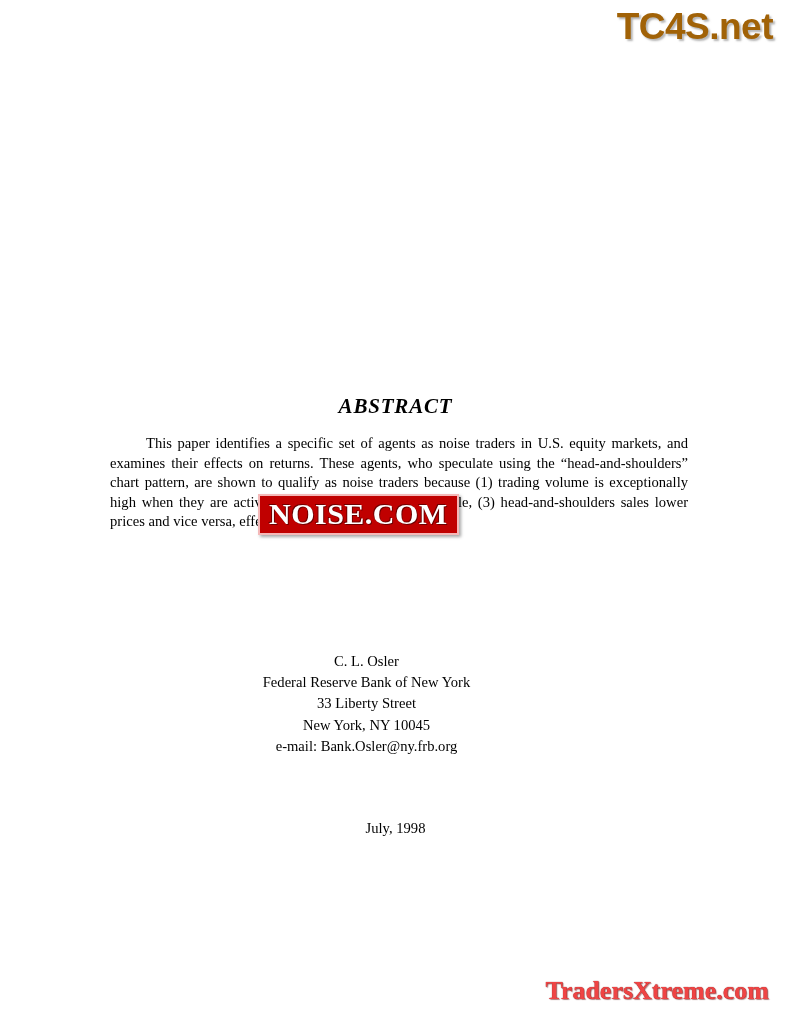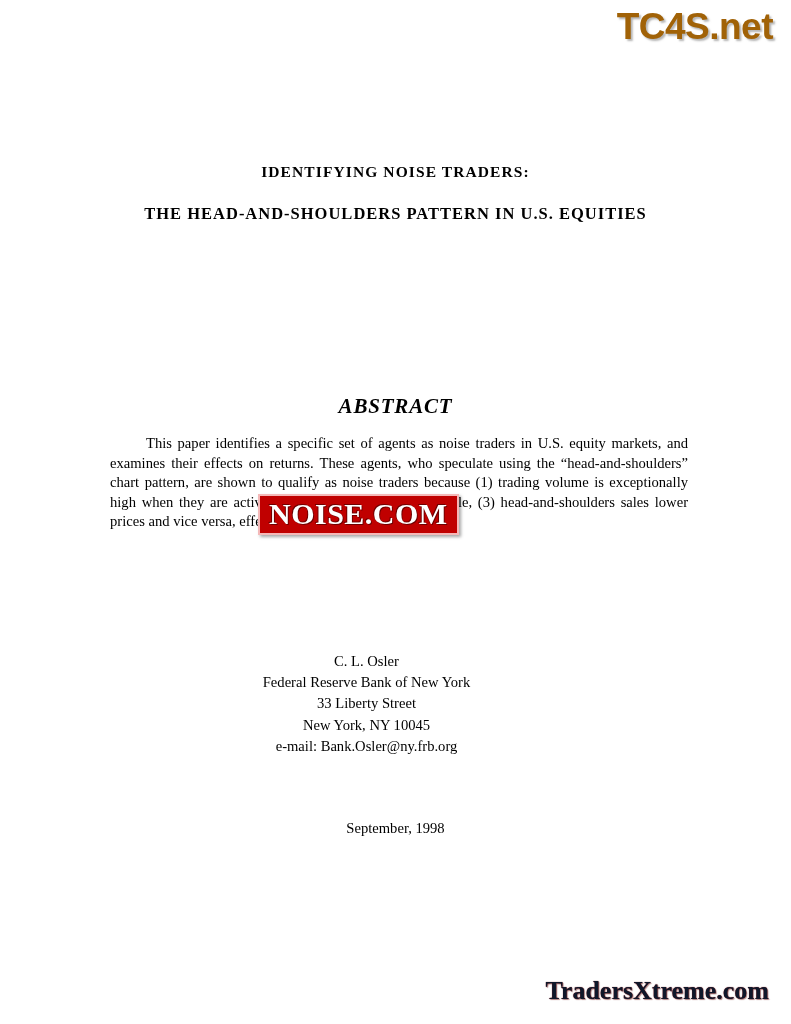--- a/index.html
+++ b/index.html
@@ -29,21 +29,21 @@
     text-shadow: 2px 2px 2px rgba(120,120,120,0.55);
     white-space: nowrap;
   }
   .wm-bottom {
     position: absolute;
     bottom: 18px;
     right: 22px;
     font-family: "Liberation Serif", serif;
     font-weight: bold;
     font-size: 26px;
-    color: #0f172a;
+    color: #ef4444;
     text-shadow: 1px 1px 1px rgba(90,0,0,0.45), 0 0 1px #7a0000;
     white-space: nowrap;
   }
 
   .wm-center {
     position: absolute;
     left: 258px;
     top: 494px;
     padding: 3px 9px 4px 9px;
     background: #c00000;
@@ -135,36 +135,32 @@
     text-align: center;
     font-family: "Liberation Serif", serif;
     font-size: 14.6px;
   }
 </style>
 </head>
 <body>
 
 <div class="page">
 
-  <div class="title-block">
-    <div class="title-line">IDENTIFYING  NOISE  TRADERS:</div>
-    <div class="title-line second">THE  HEAD-AND-SHOULDERS  PATTERN  IN  U.S.  EQUITIES</div>
-  </div>
 
   <div class="abstract-heading">ABSTRACT</div>
 
   <div class="abstract-body">This paper identifies a specific set of agents as noise traders in U.S. equity markets, and examines their effects on returns.   These agents, who speculate using the “head-and-shoulders” chart pattern, are shown to qualify as noise traders because (1) trading volume is exceptionally high when they are active, (2) their trades are unprofitable, (3) head-and-shoulders sales lower prices and vice versa, effects that are temporary.</div>
 
   <div class="author-block">
     <div class="ln">C. L. Osler</div>
     <div class="ln">Federal Reserve Bank of New York</div>
     <div class="ln">33 Liberty Street</div>
     <div class="ln">New York, NY 10045</div>
     <div class="ln">e-mail:  Bank.Osler@ny.frb.org</div>
   </div>
 
-  <div class="date-block">September, 1998</div>
+  <div class="date-block">July, 1998</div>
 
 </div>
 
 <div class="wm-top">TC4S.net</div>
 <div class="wm-center">NOISE.COM</div>
 <div class="wm-bottom">TradersXtreme.com</div>
 
 </body></html>

